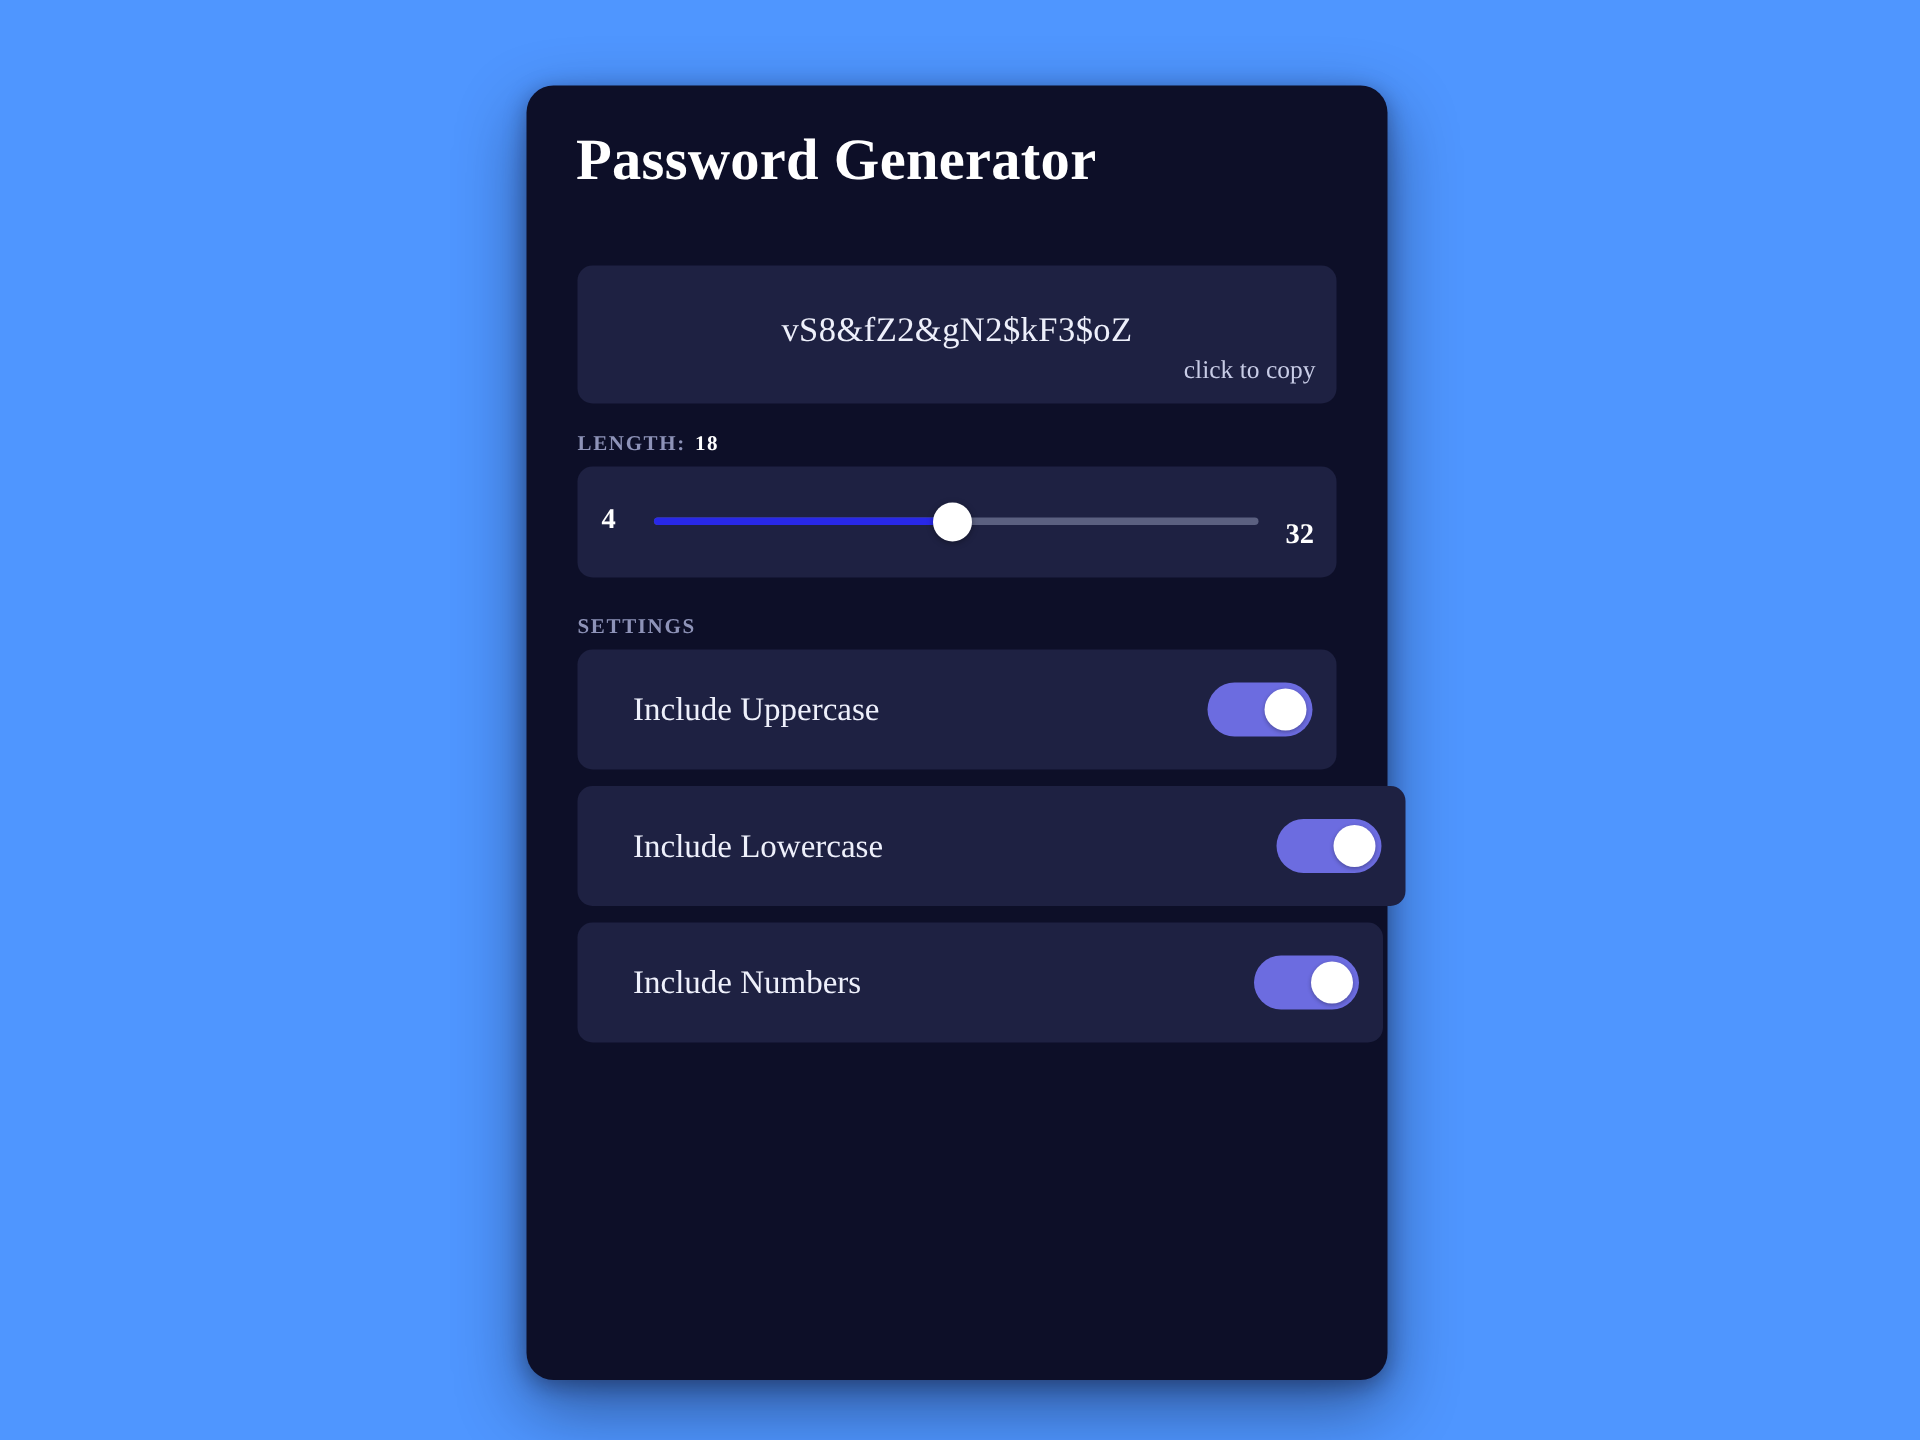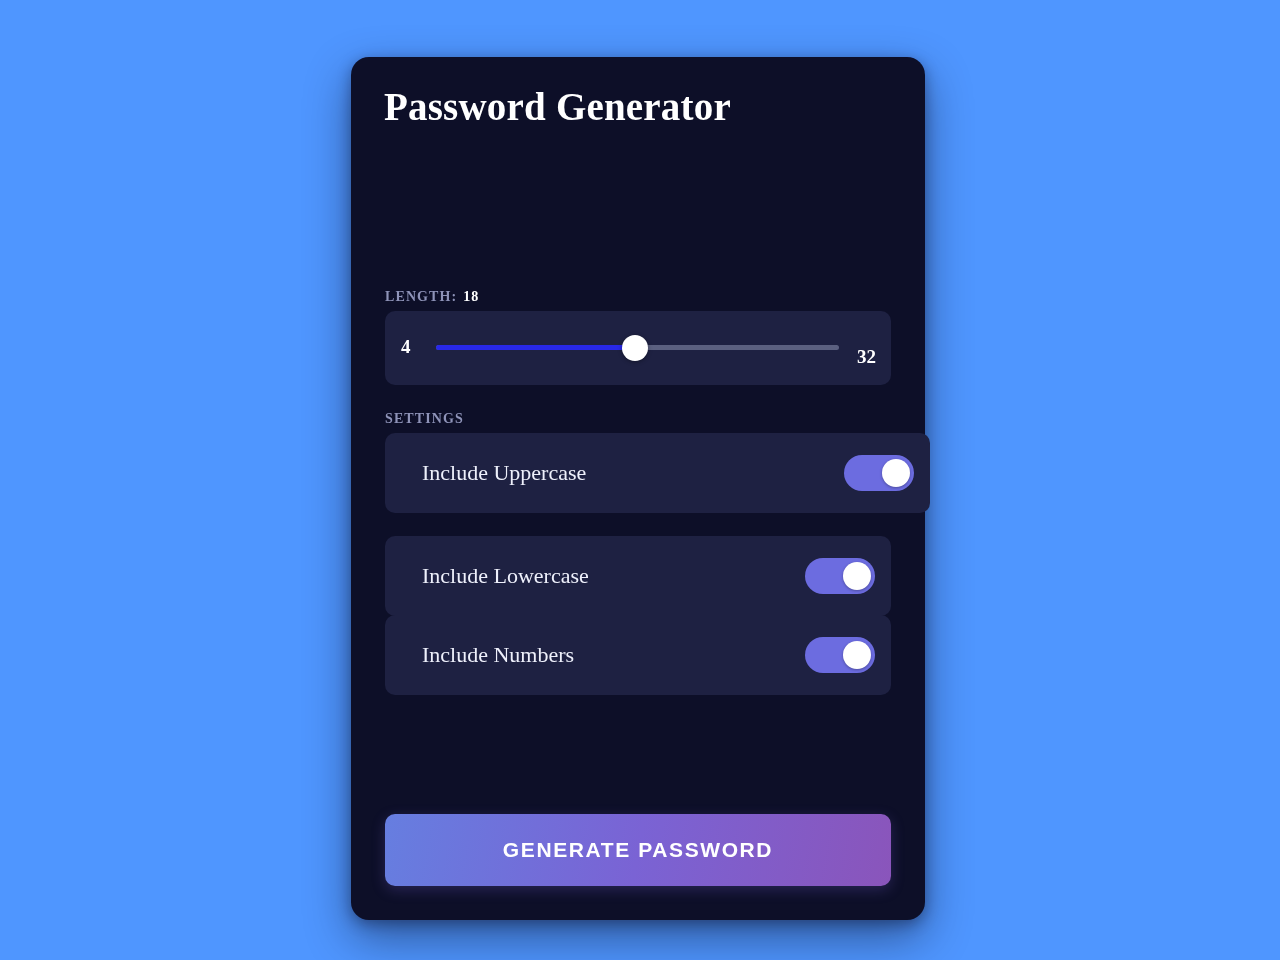--- a/index.html
+++ b/index.html
@@ -153,23 +153,23 @@
   }
 
   .setting-row {
     position: absolute;
     left: 34px;
     width: 506px;
     height: 80px;
     background: #1e2142;
     border-radius: 10px;
   }
-  .setting-row.r0 { top: 376px; padding-left: 39px; }
-  .setting-row.r1 { top: 479px; }
-  .setting-row.r2 { top: 558px; }
+  .setting-row.r0 { top: 376px; }
+  .setting-row.r1 { top: 467px; padding-left: 46px; }
+  .setting-row.r2 { top: 558px; padding-left: 31px; }
   .setting-row.r3 { top: 649px; }
 
   .setting-text {
     position: absolute;
     left: 37px;
     top: 50%;
     transform: translateY(-50%);
     font-size: 22px;
     color: #eef0fb;
     white-space: nowrap;
@@ -216,20 +216,24 @@
   }
 </style>
 </head>
 <body>
 
 <div class="stage">
   <div class="card">
 
     <div class="app-title">Password Generator</div>
 
+    <div class="pw-box">
+      <div class="pw-value">vS8&amp;fZ2&amp;gN2$kF3$oZ</div>
+      <div class="pw-hint">click to copy</div>
+    </div>
 
     <div class="length-label">
       <span>LENGTH:</span><span class="value">18</span>
     </div>
 
     <div class="slider-box">
       <div class="slider-min">4</div>
       <div class="slider-track">
         <div class="slider-fill" style="width: 49.3%;"></div>
         <div class="slider-thumb" style="left: 49.3%;"></div>
@@ -254,16 +258,15 @@
     </div>
 
     <div class="setting-row r2">
       <div class="setting-text">Include Numbers</div>
       <div class="toggle">
         <div class="toggle-knob"></div>
       </div>
     </div>
 
 
-    <button class="generate-btn">GENERATE PASSWORD</button>
 
   </div>
 </div>
 
 </body></html>

